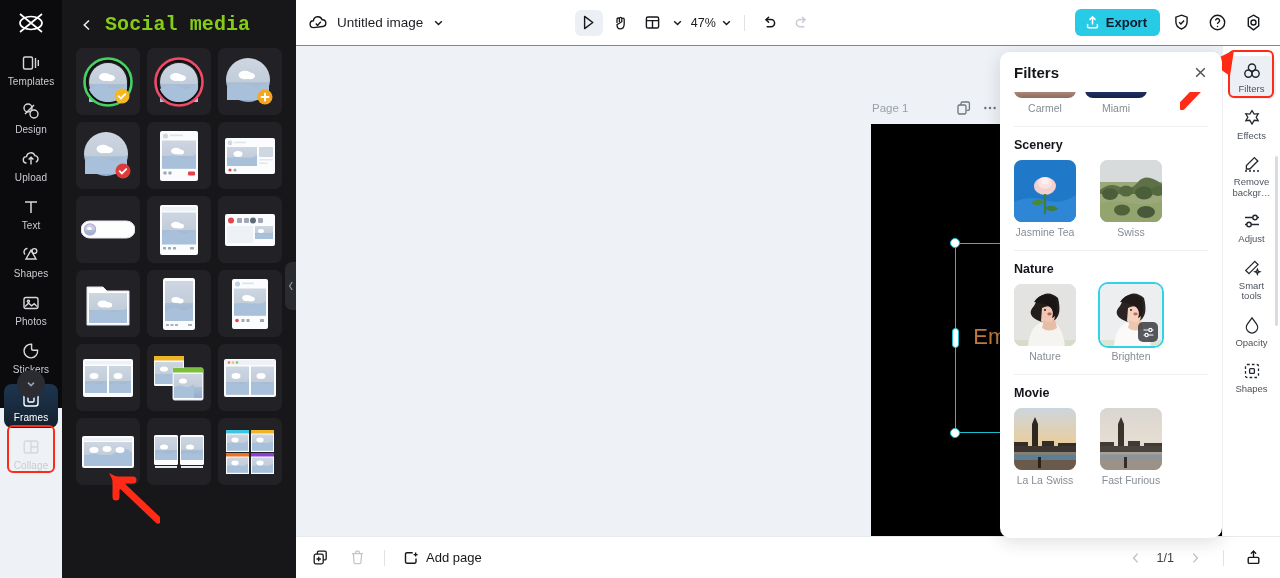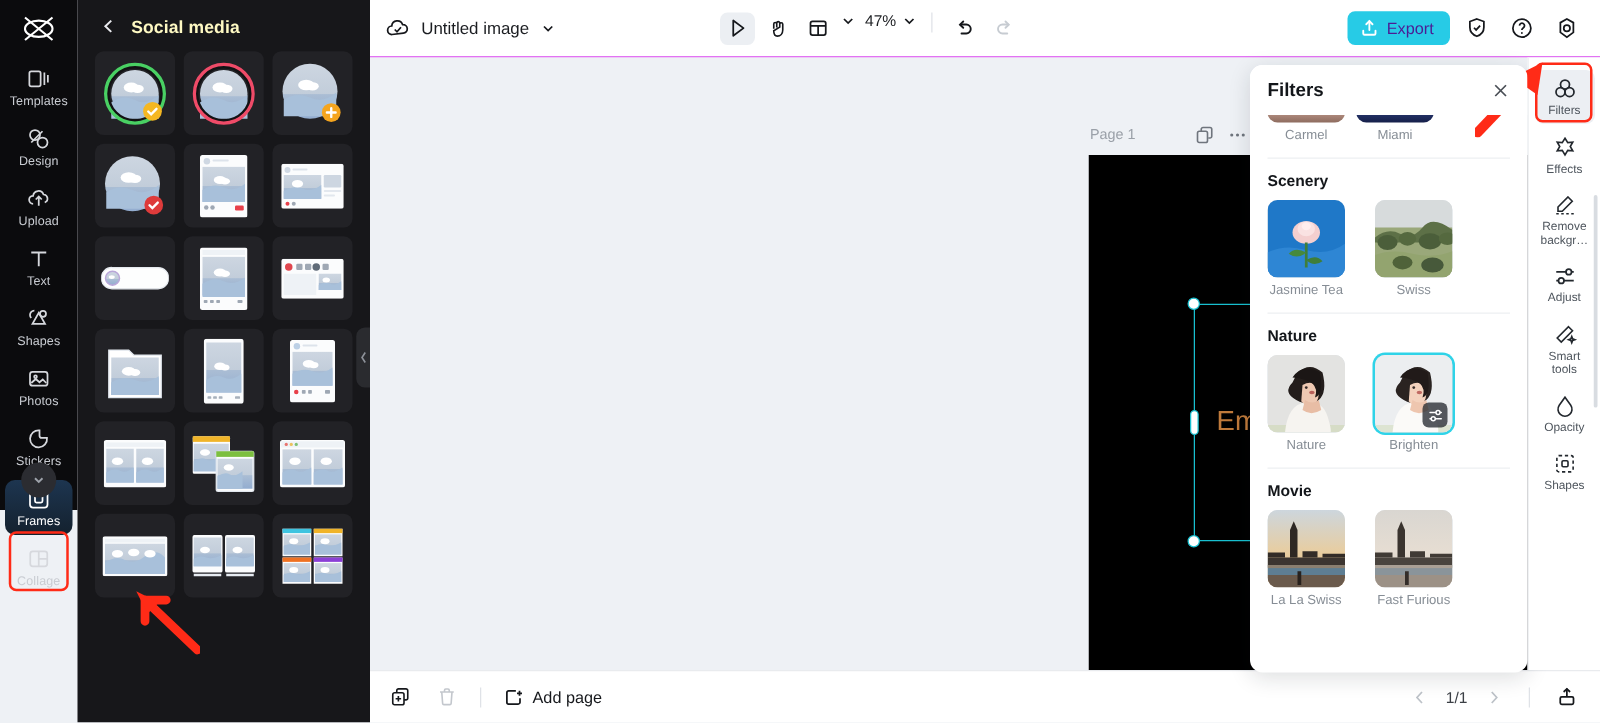--- a/index.html
+++ b/index.html
@@ -39,21 +39,21 @@
     display: flex; align-items: center; justify-content: center;
   }
 
   
   .panel {
     width: 234px; height: 578px; background: #17171a; flex: none;
     position: relative; overflow: hidden;
   }
   .panel-head { display: flex; align-items: center; gap: 11px; padding: 13px 0 12px 18px; }
   .panel-back { color: #e9eaee; display: flex; cursor: pointer; }
-  .panel-title { color: #fef9c3; font-size: 14px; font-weight: bold; letter-spacing: .1px; }
+  .panel-title { color: #84cc16; font-size: 20px; font-weight: bold; letter-spacing: .1px; font-family: Liberation Mono, monospace; }
   .grid { padding: 0 14px; display: grid; grid-template-columns: repeat(3, 1fr); gap: 7px; }
   .cell {
     background: #222226; border-radius: 7px; height: 67px;
     display: flex; align-items: center; justify-content: center; cursor: pointer;
     overflow: hidden; position: relative;
   }
   .panel-edge {
     position: absolute; right: -1px; top: 262px; width: 12px; height: 48px;
     background: #2a2b2f; border-radius: 7px 0 0 7px;
     display: flex; align-items: center; justify-content: center;
@@ -64,32 +64,32 @@
 
   
   .main { flex: 1; height: 578px; display: flex; flex-direction: column; background: #ffffff; position: relative; }
 
   .topbar {
     height: 46px; background: #fff; display: flex; align-items: center;
     border-bottom: 1px solid #d946ef; padding: 0 12px; flex: none;
   }
   .tb-left { display: flex; align-items: center; gap: 9px; }
   .doc-name { font-size: 13.5px; color: #1b1d21; }
-  .tb-center { margin-left: auto; margin-right: auto; display: flex; gap: 4px; }
+  .tb-center { margin-left: auto; margin-right: auto; display: flex; align-items: center; gap: 4px; }
   .tb-btn {
     width: 28px; height: 26px; border-radius: 6px; display: flex;
     align-items: center; justify-content: center; cursor: pointer; color: #16181c;
   }
   .tb-btn.sel { background: #eceff3; }
   .zoomval { font-size: 12.5px; color: #1b1d21; min-width: 28px; text-align: right; }
   .vdiv { width: 1px; height: 16px; background: #dfe2e7; margin: 0 7px; }
   .tb-right { margin-left: auto; display: flex; align-items: center; gap: 8px; }
   .export-btn {
-    display: flex; align-items: center; gap: 6px; background: #27cbe6; color: #4c1d95;
-    border-radius: 6px; padding: 6px 13px 6px 10px; font-size: 13px; font-weight: normal;
+    display: flex; align-items: center; gap: 6px; background: #27cbe6; color: #0f172a;
+    border-radius: 6px; padding: 6px 13px 6px 10px; font-size: 13px; font-weight: bold;
     cursor: pointer; border: none;
   }
 
   .stage { flex: 1; background: #eef1f5; position: relative; overflow: hidden; }
   .page-label { position: absolute; left: 576px; top: 56px; font-size: 11.5px; color: #9aa0a8; }
   .page-icons { position: absolute; right: 282px; top: 54px; display: flex; gap: 10px; color: #6f757d; }
   .artboard {
     position: absolute; left: 575px; top: 78px; width: 421px; height: 430px;
     background: #000; overflow: hidden;
   }

